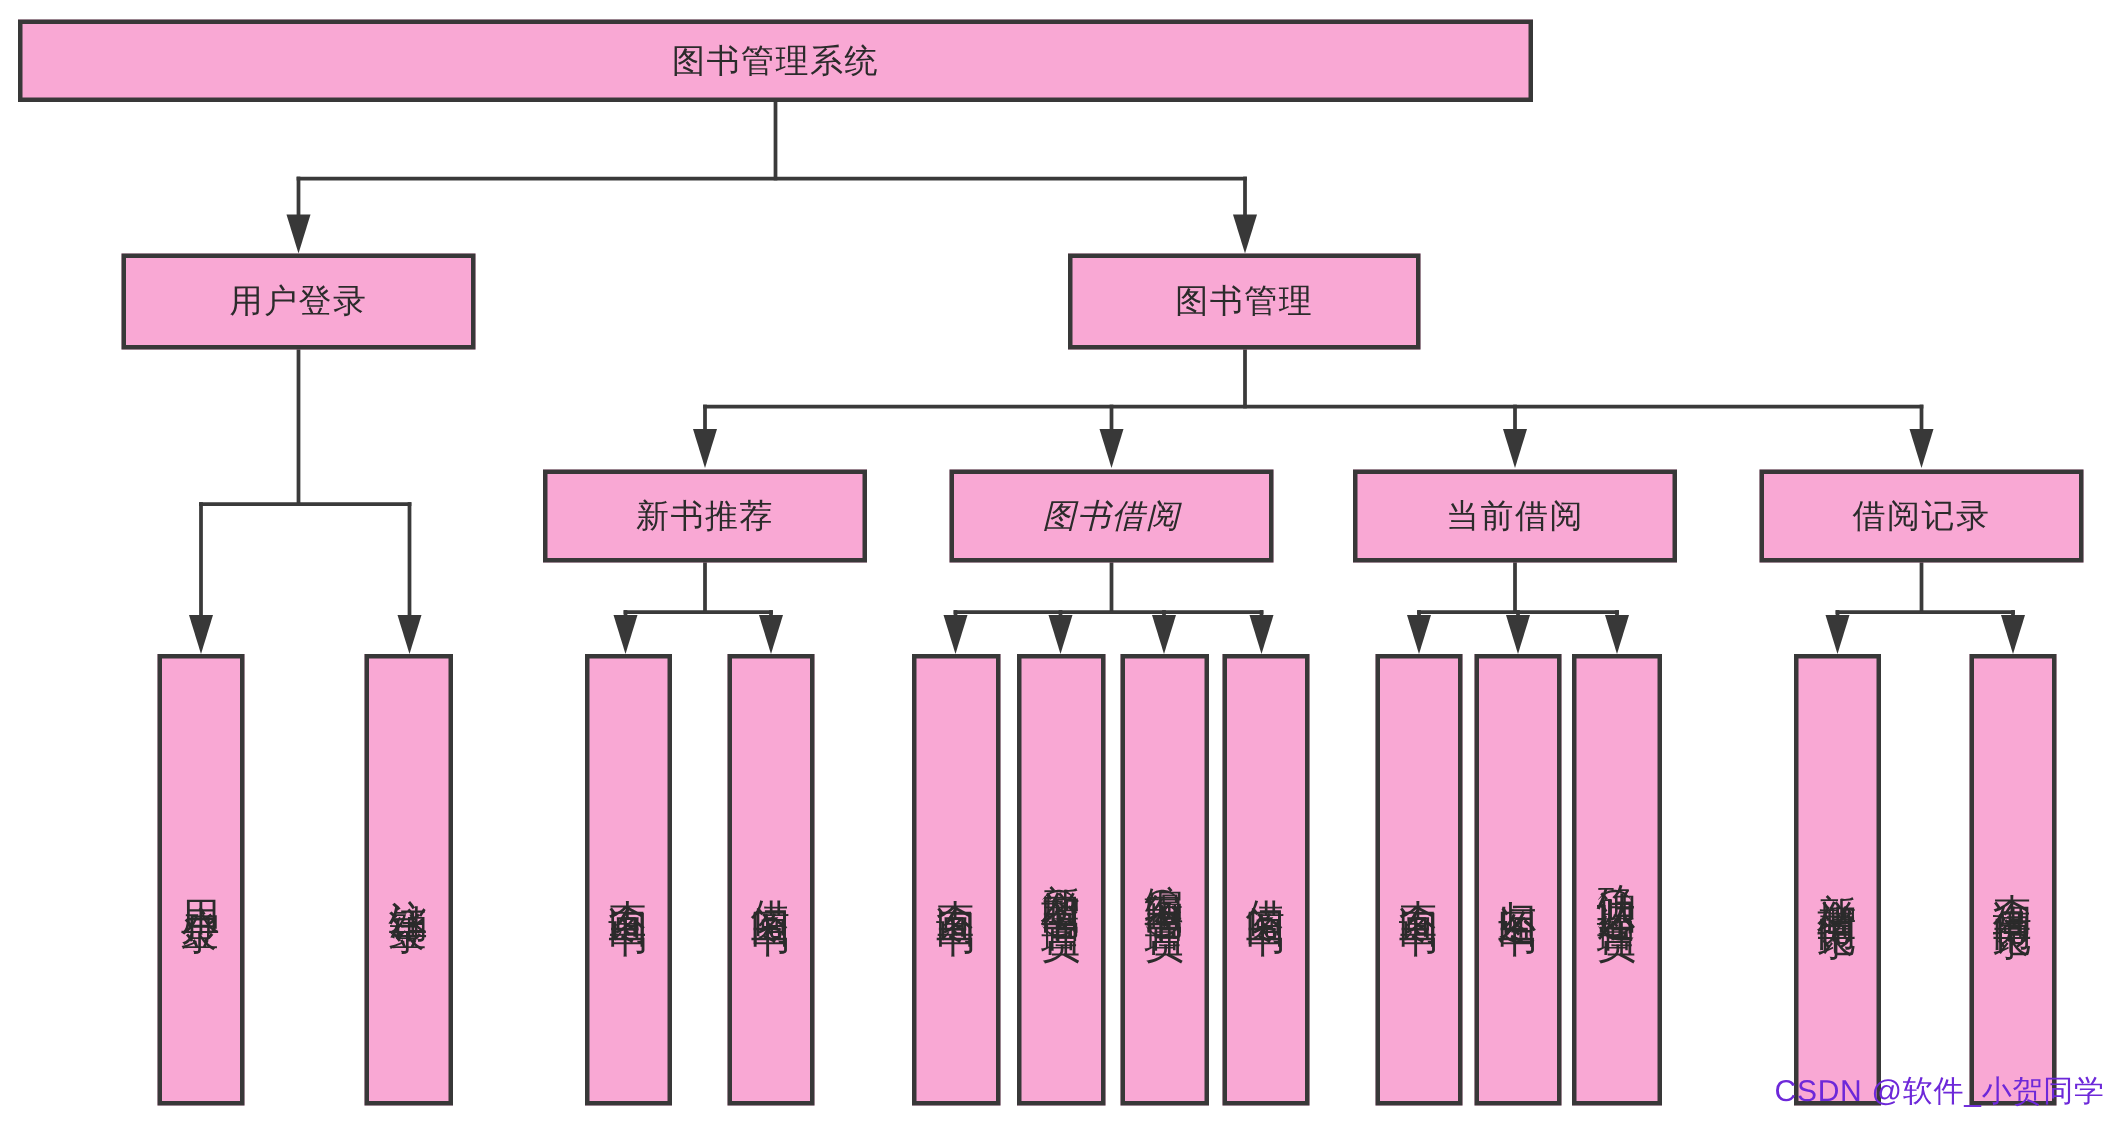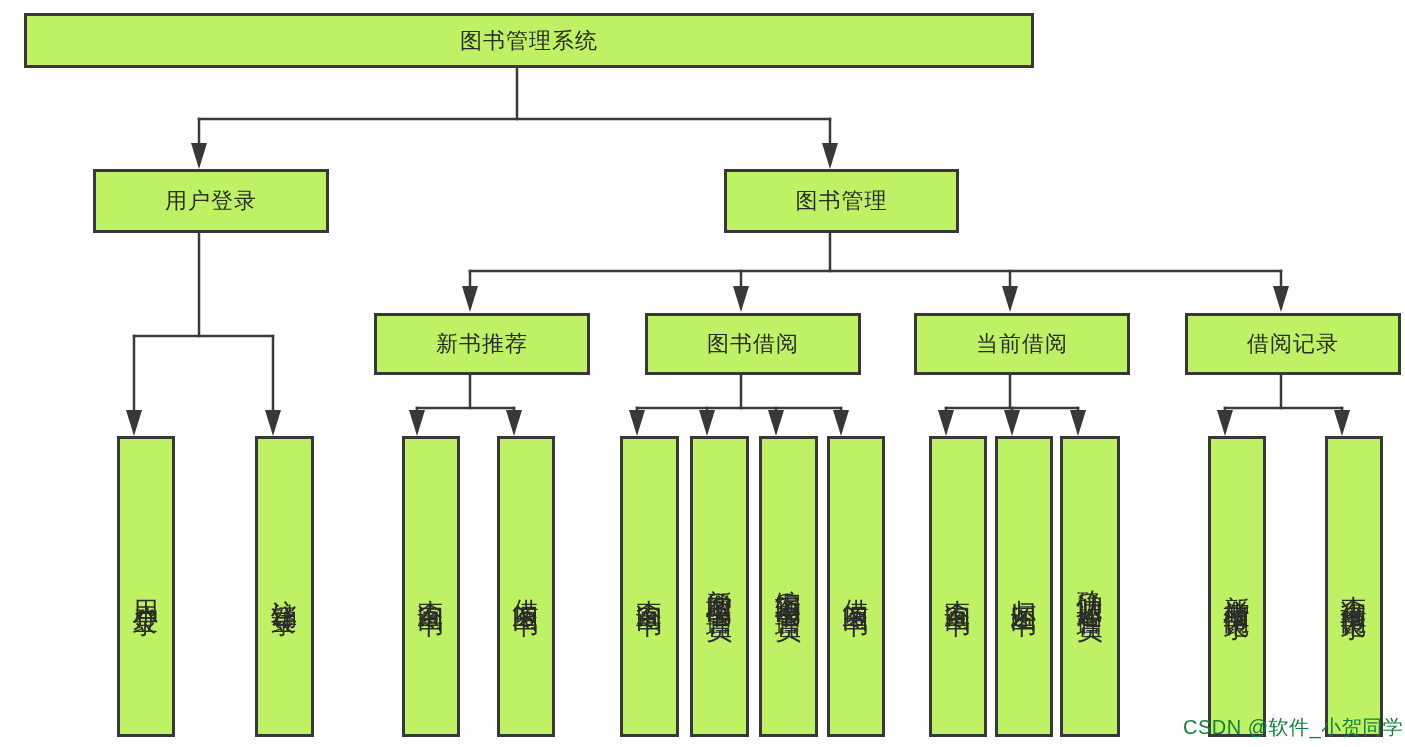--- a/index.html
+++ b/index.html
@@ -18,26 +18,25 @@
   .connector-layer {
     position: absolute;
     left: 0; top: 0;
     width: 1405px;
     height: 747px;
   }
   .node {
     position: absolute;
     box-sizing: border-box;
     border: 3px solid #383838;
-    background: #bef264;
+    background: #f9a8d4;
     display: flex;
     align-items: center;
     justify-content: center;
     color: #2b2b2b;
-    margin-left: 12px;
   }
   .hbox {
     font-size: 22px;
     letter-spacing: 1px;
     line-height: 1;
   }
   .root-box {
     left: 12px; top: 13px;
     width: 1010px; height: 55px;
   }
@@ -55,21 +54,21 @@
     letter-spacing: 4px;
     line-height: 1;
     white-space: nowrap;
     color: #2b2b2b;
   }
   .watermark {
     position: absolute;
     left: 1183px;
     top: 714px;
     font-size: 20px;
-    color: #15803d;
+    color: #6d28d9;
     letter-spacing: 0.5px;
     white-space: nowrap;
     text-align: right;
   }
   svg line {
     stroke: #3a3a3a;
     stroke-width: 2.5;
     stroke-linecap: square;
   }
   svg polygon {
@@ -151,21 +150,21 @@
   <div class="node hbox lvl2" style="left:81px; width:236px;">
     <span>用户登录</span>
   </div>
   <div class="node hbox lvl2" style="left:712px; width:235px;">
     <span>图书管理</span>
   </div>
 
   <div class="node hbox lvl3" style="left:362px;">
     <span>新书推荐</span>
   </div>
-  <div class="node hbox lvl3" style="left:633px;">
+  <div class="node hbox lvl3" style="left:633px;font-style:italic;">
     <span>图书借阅</span>
   </div>
   <div class="node hbox lvl3" style="left:1173px;">
     <span>借阅记录</span>
   </div>
   <div class="node hbox lvl3" style="left:902px;">
     <span>当前借阅</span>
   </div>
 
   <div class="node vbox" style="left:105px; width:58px;">

